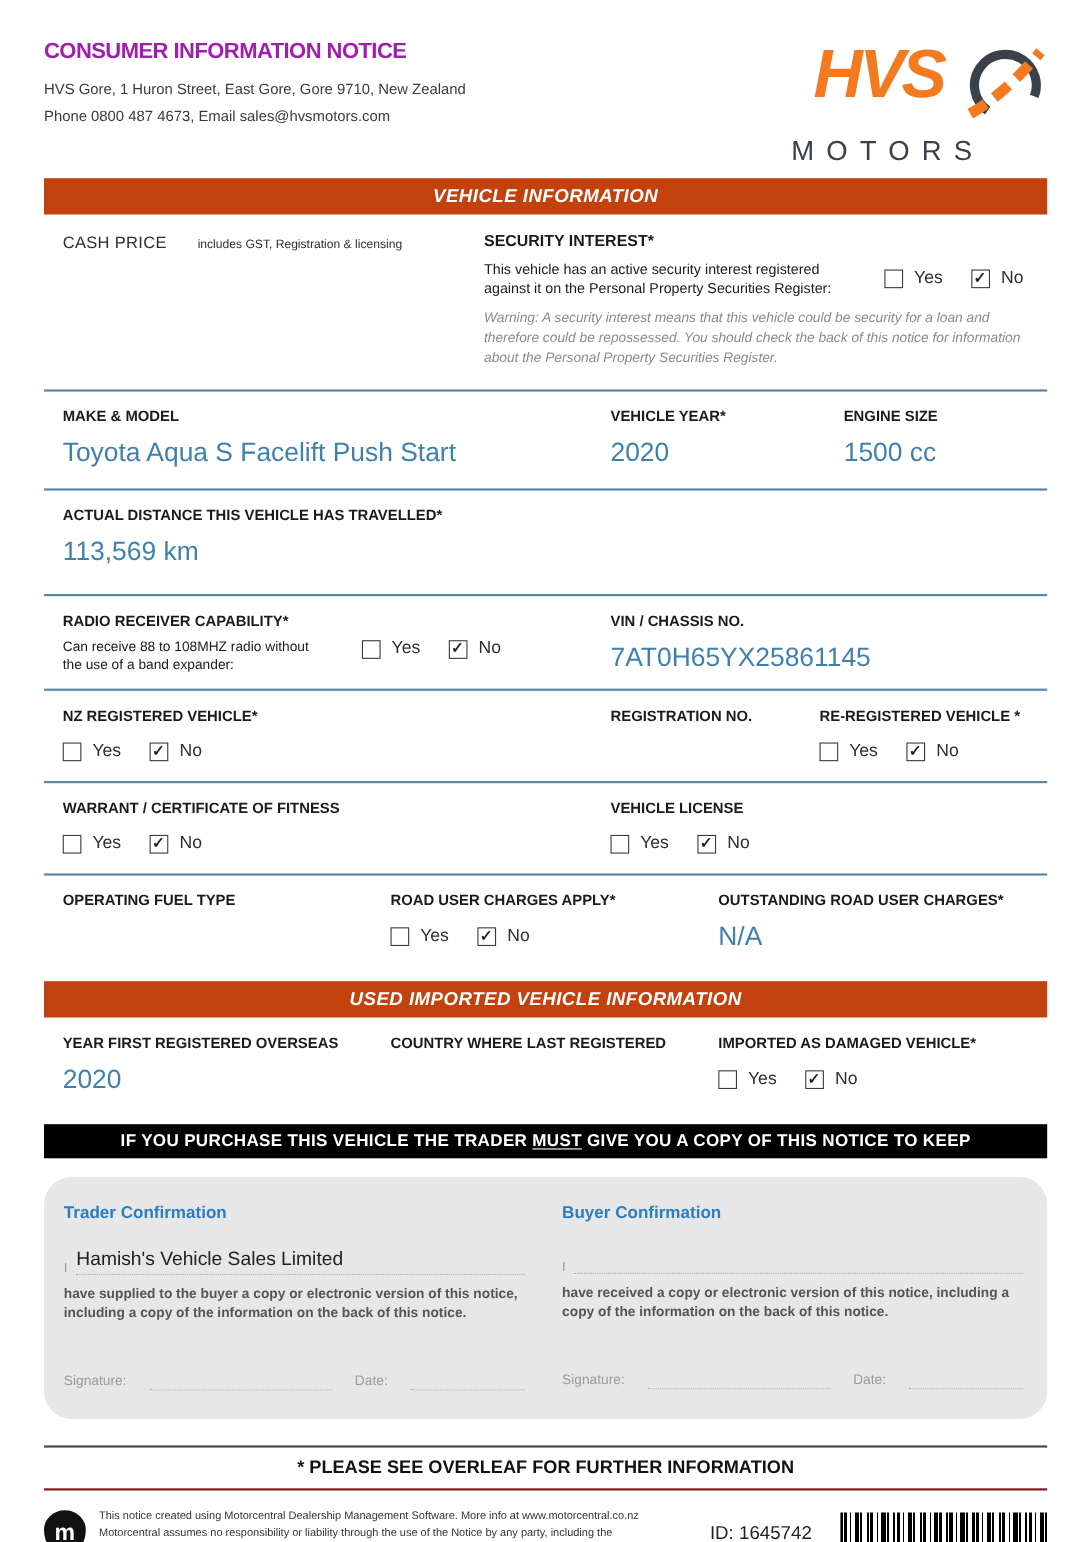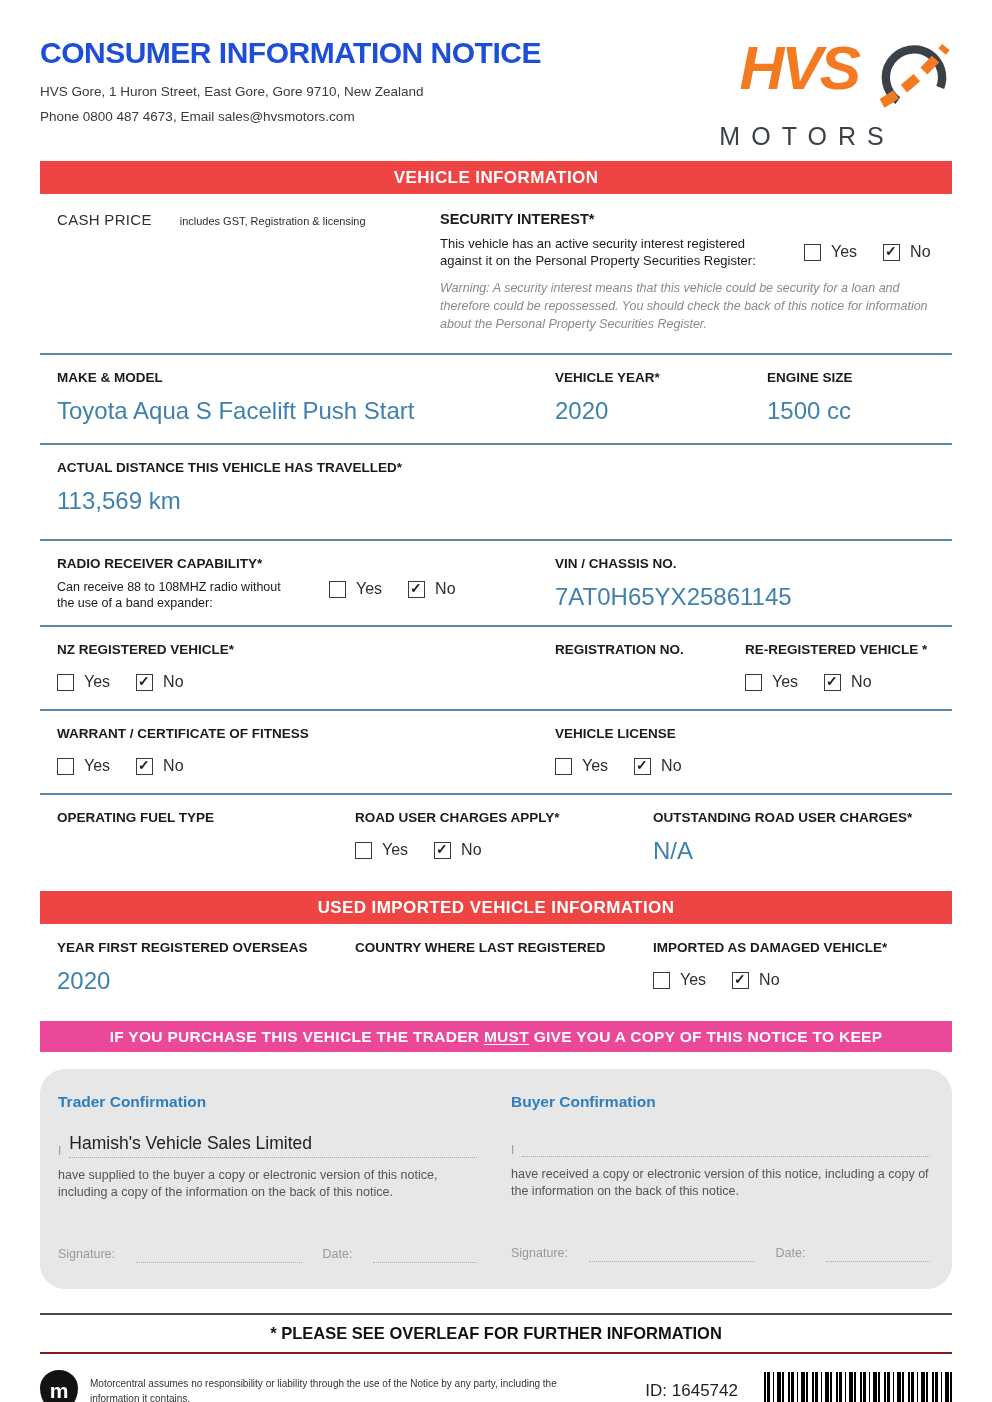--- a/index.html
+++ b/index.html
@@ -2,32 +2,32 @@
 <html><head>
 <meta charset="utf-8">
 <style>
   * { margin:0; padding:0; box-sizing:border-box; }
   html,body { background:#fff; }
   body { width:992px; min-height:1402px; font-family:"Liberation Sans", sans-serif; color:#1b1b1b; }
   .sheet { width:992px; min-height:1402px; padding:36px 40px 20px 40px; background:#fff; }
 
   
   .hdr { display:flex; justify-content:space-between; align-items:flex-start; }
-  .hdr-title { font-size:30px; font-weight:700; color:#1d4ed8; letter-spacing:-0.5px; margin-bottom:14px; }
+  .hdr-title { font-size:20px; font-weight:700; color:#a21caf; letter-spacing:-0.5px; margin-bottom:14px; }
   .hdr-line { font-size:13.5px; color:#3a3a3a; margin-bottom:10px; }
   .logo { width:300px; text-align:left; padding-top:2px; }
   .logo-top { display:flex; align-items:flex-start; justify-content:flex-end; gap:18px; }
   .logo-hvs { font-size:62px; line-height:60px; font-weight:700; font-style:italic; color:#f47a21; letter-spacing:-3px; }
   .logo-motors { font-size:25px; color:#3b4148; letter-spacing:11px; margin-top:4px; text-align:center; padding-left:10px; }
 
   
-  .bar { height:33px; background:#ef4444; color:#fff; font-size:17px; font-weight:700; display:flex; align-items:center; justify-content:center; letter-spacing:0.4px; }
+  .bar { height:33px; background:#c2410c; color:#fff; font-size:17px; font-weight:700; display:flex; align-items:center; justify-content:center; letter-spacing:0.4px;font-style:italic; }
   .bar1 { margin-top:10px; }
   .bar2 { margin-top:14px; }
-  .blackbar { height:31px; background:#ec4899; color:#fff; font-size:15.5px; font-weight:700; display:flex; align-items:center; justify-content:center; letter-spacing:0.3px; }
+  .blackbar { height:31px; background:#000000; color:#fff; font-size:15.5px; font-weight:700; display:flex; align-items:center; justify-content:center; letter-spacing:0.3px; }
   .blackbar u { text-decoration:underline; text-underline-offset:2px; }
 
   
   .divider { border-top:2px solid #5d87a8; }
   .lbl { font-size:13.5px; font-weight:700; color:#1b1b1b; }
   .val { font-size:24px; color:#3f81ad; margin-top:12px; }
 
   .ckgrp { display:flex; align-items:center; gap:10px; }
   .ck { width:17px; height:17px; border:1.5px solid #3a3a3a; background:#fff; position:relative; flex:none; }
   .ck.checked::after { content:"✓"; position:absolute; left:1px; top:-2px; font-size:14px; font-weight:700; color:#222; }
@@ -55,21 +55,21 @@
   .ck-under { margin-top:16px; }
   .row-fuel { display:grid; grid-template-columns:298px 298px 1fr; padding-bottom:12px; }
   .row-imported { display:grid; grid-template-columns:298px 298px 1fr; padding:16px 0 26px 17px; }
 
   
   .confirm { background:#e7e7e7; margin-top:17px; padding:24px 22px 26px 18px; display:grid; grid-template-columns:1fr 1fr; column-gap:34px; min-height:196px;border-radius:25px; }
   .conf-title { font-size:15.5px; font-weight:700; color:#2d7ec1; }
   .conf-nameline { display:flex; align-items:flex-end; gap:8px; margin-top:22px; }
   .conf-pron { font-size:12px; color:#9a9a9a; }
   .conf-name { flex:1; font-size:17.5px; color:#222; border-bottom:1px dotted #a8a8a8; padding-bottom:3px; min-height:24px; }
-  .conf-body { font-size:12.5px; color:#555; line-height:17px; margin-top:9px; }
+  .conf-body { font-size:12.5px; color:#555; line-height:17px; margin-top:9px;font-weight:bold; }
   .conf-sig { display:flex; align-items:flex-start; gap:21px; margin-top:46px; }
   .sig-lbl { font-size:12.5px; color:#9a9a9a; }
   .sig-line { border-bottom:1px dotted #b0b0b0; height:16px; }
   .sig-line.sig { flex:1.6; } .sig-line.date { flex:1; }
 
   
   .overleaf { margin-top:24px; border-top:2px solid #4a4a4a; border-bottom:2px solid #7f1d1d; padding:9px 0; text-align:center; font-size:16.5px; font-weight:700; color:#111; }
   .foot { display:flex; align-items:center; margin-top:16px; gap:12px; }
   .m-logo { width:38px; height:42px; background:#121212; border-radius:50% 50% 50% 50% / 42% 42% 58% 58%; color:#fff; font-weight:700; font-size:21px; display:flex; align-items:center; justify-content:center; flex:none; }
   .foot-text { width:505px; font-size:10px; color:#333; line-height:15px; }
@@ -299,19 +299,20 @@
         <span class="sig-line date"></span>
       </div>
     </div>
   </div>
 
   <div class="overleaf">* PLEASE SEE OVERLEAF FOR FURTHER INFORMATION</div>
 
   <div class="foot">
     <div class="m-logo">m</div>
     <div class="foot-text">
+      <div>This notice created using Motorcentral Dealership Management Software. More info at www.motorcentral.co.nz</div>
       <div>Motorcentral assumes no responsibility or liability through the use of the Notice by any party, including the information it contains.</div>
     </div>
     <div class="foot-id">ID: 1645742</div>
     <div class="barcode"></div>
   </div>
 
 </div>
 
 </body></html>

